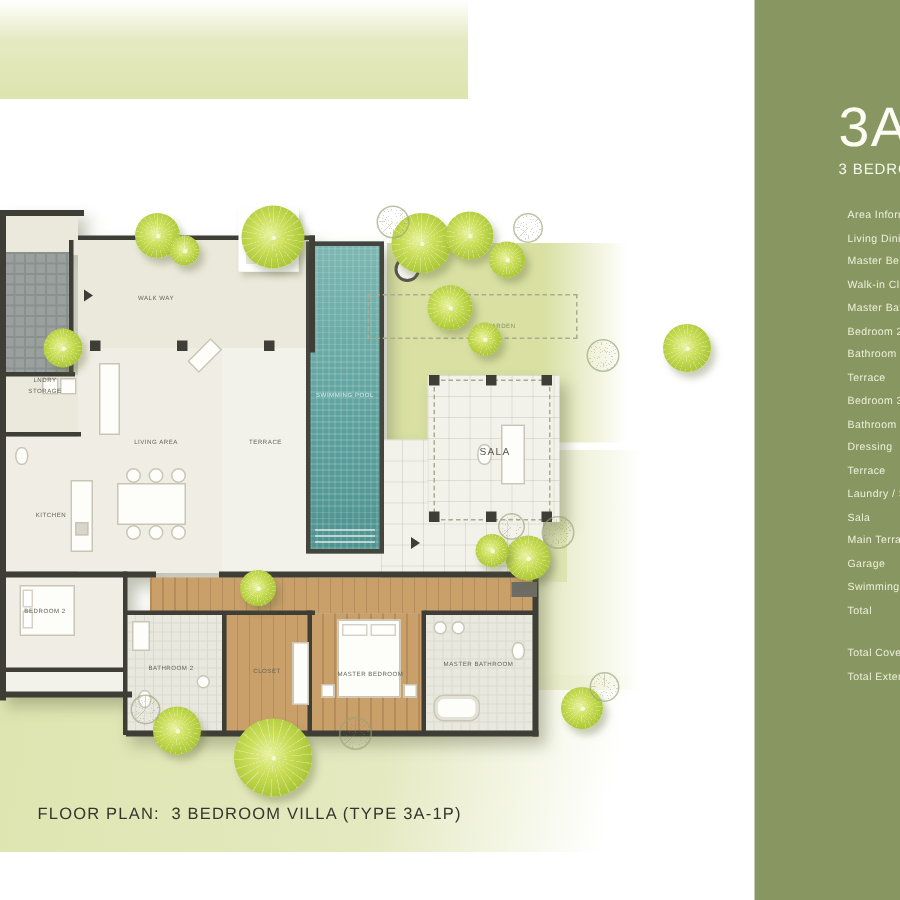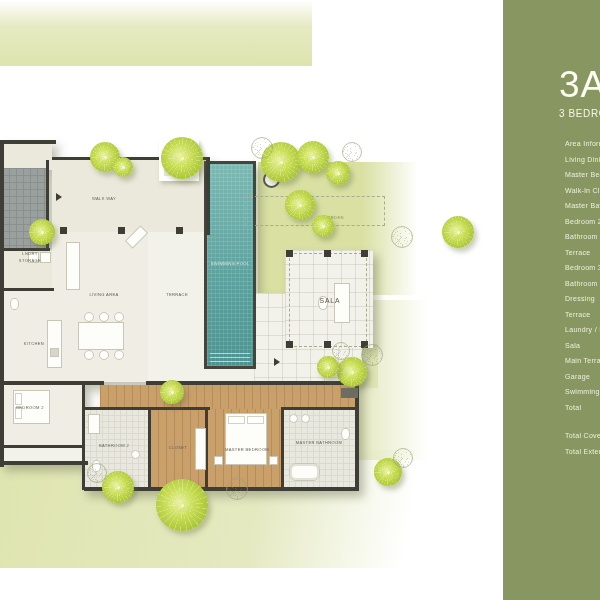--- a/index.html
+++ b/index.html
@@ -237,20 +237,21 @@
       <div class="tree outline" style="left: 251px; top: 137px; width: 22px; height: 22px;"></div>
       <div class="tree outline" style="left: 342px; top: 142px; width: 20px; height: 20px;"></div>
       <div class="tree outline" style="left: 391px; top: 226px; width: 22px; height: 22px;"></div>
       <div class="tree outline" style="left: 361px; top: 344px; width: 22px; height: 22px;"></div>
       <div class="tree outline" style="left: 332px; top: 342px; width: 18px; height: 18px;"></div>
       <div class="tree outline" style="left: 226px; top: 478px; width: 22px; height: 22px;"></div>
       <div class="tree outline" style="left: 393px; top: 448px; width: 20px; height: 20px;"></div>
       <div class="tree outline" style="left: 87px; top: 463px; width: 20px; height: 20px;"></div>
     </div>
 
+  <div class="caption">FLOOR PLAN:  3 BEDROOM VILLA (TYPE 3A-1P)</div>
 
   <aside class="sidebar">
     <div class="sb-title">3A-1P</div>
     <div class="sb-sub">3 BEDROOM VILLA</div>
     <div class="sb-list">
       <div class="area-row">Area Information</div>
       <div id="area-items">
           <div class="area-row">Living Dining</div>
           <div class="area-row">Master Bedroom</div>
           <div class="area-row">Walk-in Closet</div>

